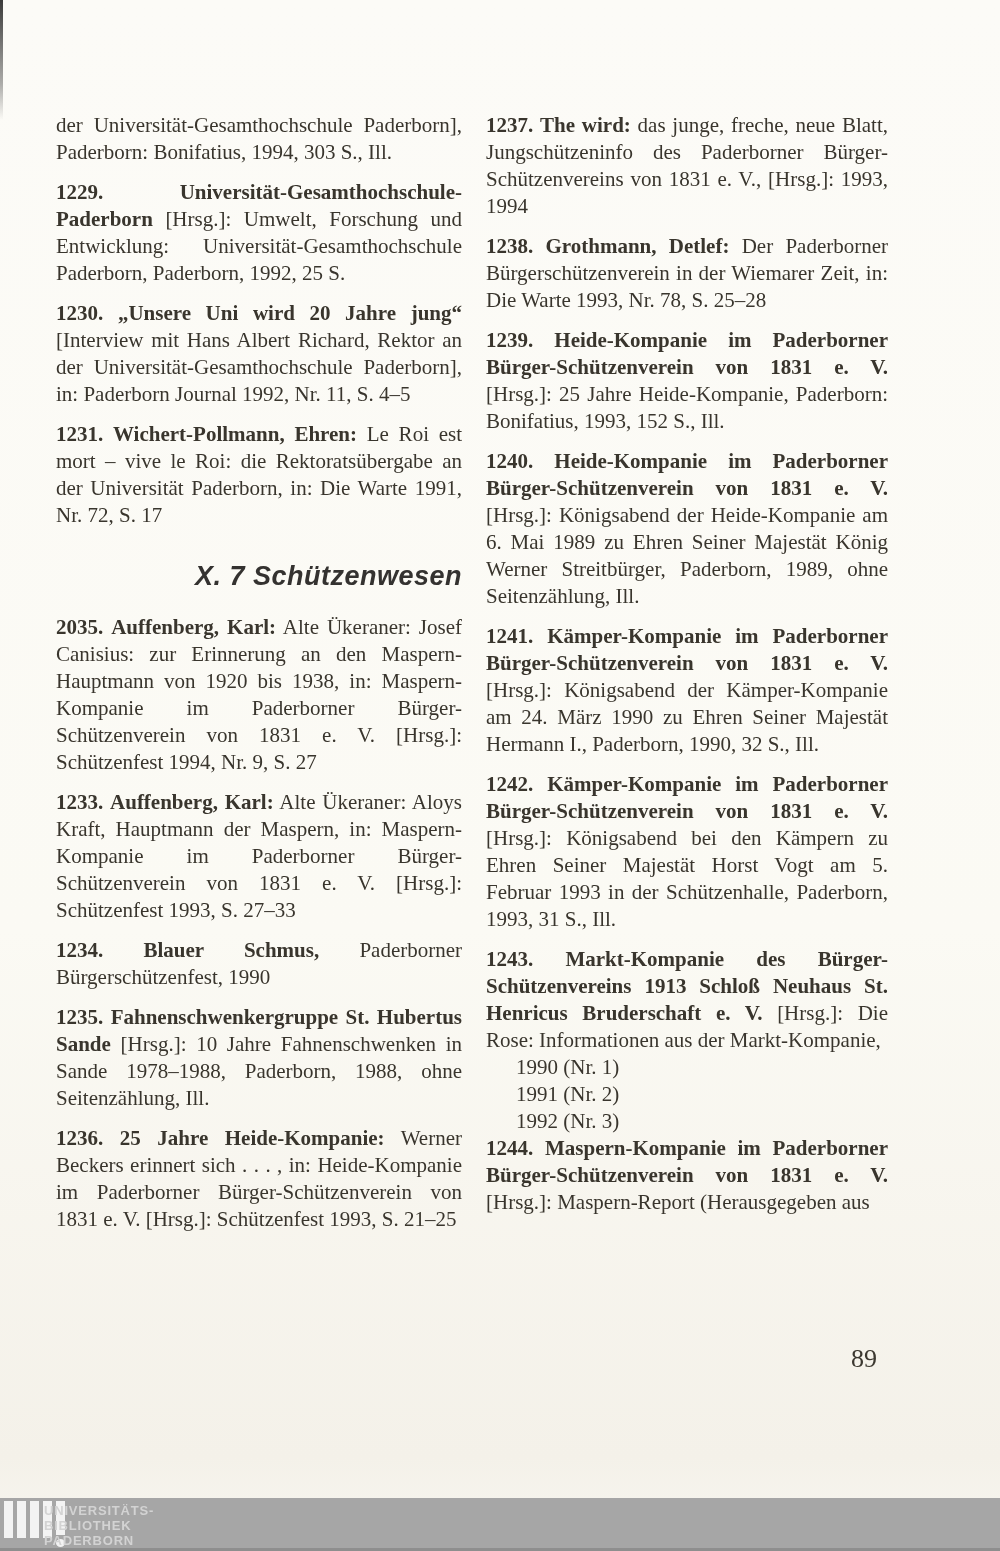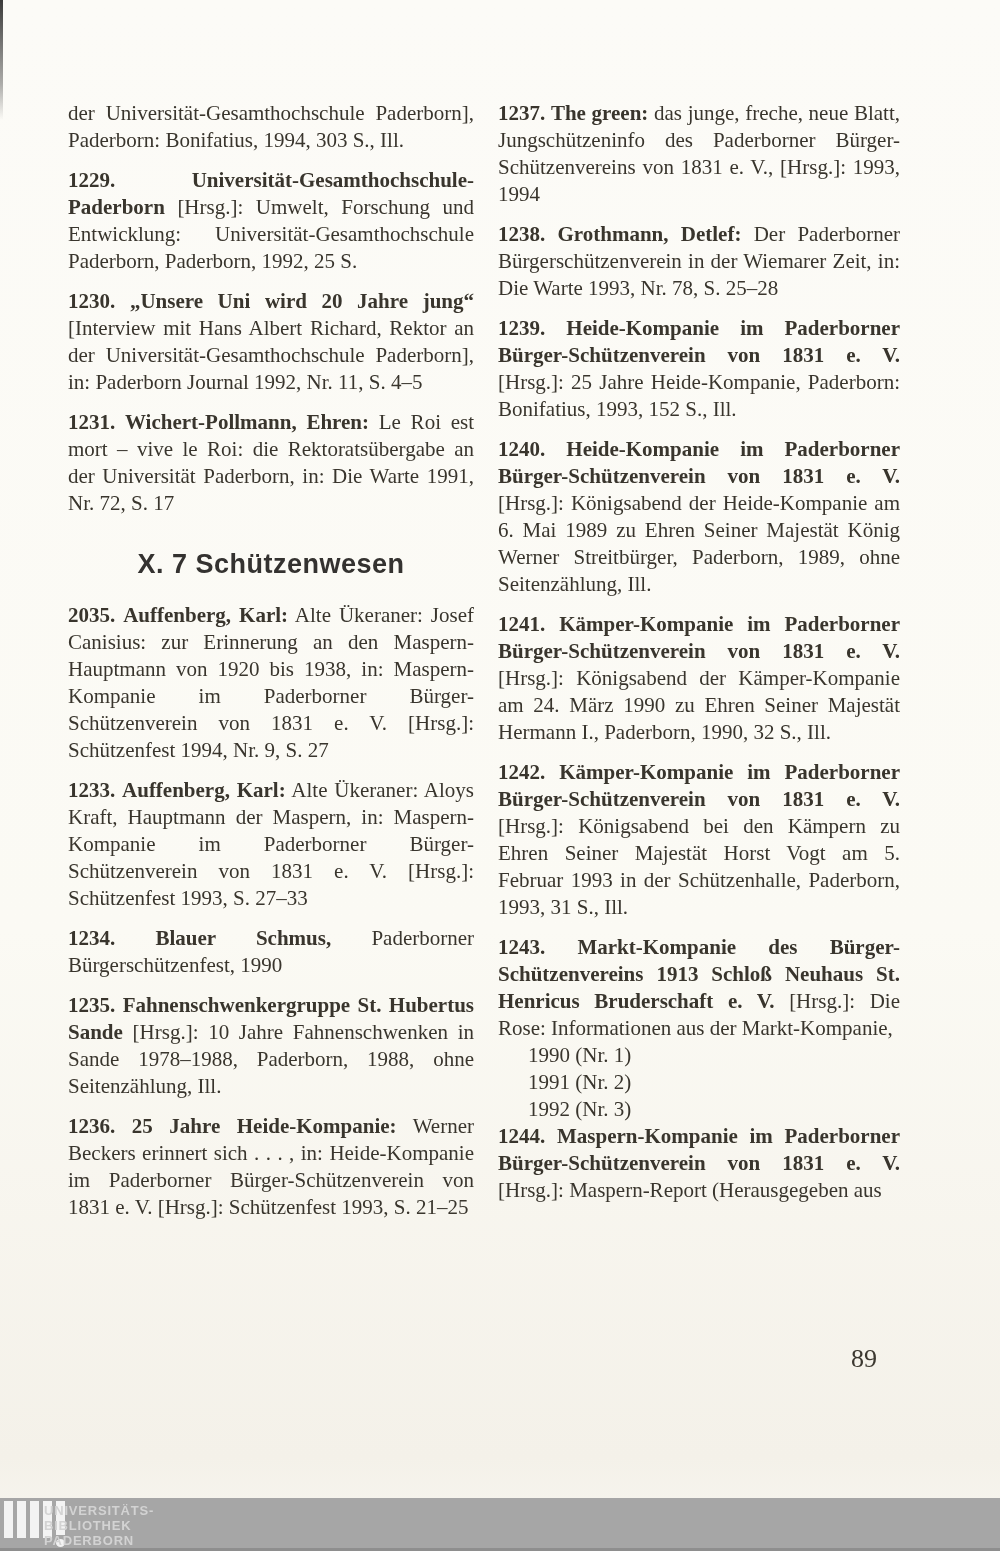--- a/index.html
+++ b/index.html
@@ -10,38 +10,39 @@
     margin: 0 auto;
     overflow: hidden;
     background: linear-gradient(180deg, #fcfbf7 0%, #fbfaf4 60%, #f4f1e9 94%, #f6f4ed 97%);
     font-family: "Liberation Serif", serif;
     color: #39352d;
   }
   .scan-edge {
     position: absolute; left: 0; top: 0; width: 3px; height: 120px;
     background: linear-gradient(180deg, rgba(25,25,25,0.85) 0%, rgba(25,25,25,0.35) 70%, rgba(25,25,25,0) 100%);
   }
-  .col { position: absolute; top: 100px; margin-left: 12px; }
+  .col { position: absolute; top: 112px; }
   .col-left  { left: 56px;  width: 406px; }
   .col-right { left: 486px; width: 402px; }
   p.entry {
     margin: 0 0 13px 0;
     font-size: 21px;
     line-height: 27px;
     text-align: justify;
   }
   .b { font-weight: bold; }
   h2.section-heading {
     font-family: "Liberation Sans", sans-serif;
     font-size: 27px;
     font-weight: bold;
     letter-spacing: 0.5px;
-    text-align: center;
+    text-align: right;
     color: #343230;
     margin: 32px 0 22px 0;
+    font-style: italic;
   }
   .list-line {
     font-size: 21px;
     line-height: 27px;
     padding-left: 30px;
   }
   .after-list { margin-top: 13px; }
   .page-number {
     position: absolute;
     left: 851px; top: 1344px;
@@ -109,21 +110,21 @@
     <p class="entry"><span class="b">1233.</span> <span class="b">Auffenberg, Karl:</span> <span>Alte Ükeraner: Aloys Kraft, Hauptmann der Maspern, in: Maspern-Kompanie im Paderborner Bürger-Schützenverein von 1831 e. V. [Hrsg.]: Schützenfest 1993, S. 27–33</span></p>
 
     <p class="entry"><span class="b">1234.</span> <span class="b">Blauer Schmus,</span> <span>Paderborner Bürgerschützenfest, 1990</span></p>
 
     <p class="entry"><span class="b">1235.</span> <span class="b">Fahnenschwenkergruppe St. Hubertus Sande</span> <span>[Hrsg.]: 10 Jahre Fahnenschwenken in Sande 1978–1988, Paderborn, 1988, ohne Seitenzählung, Ill.</span></p>
 
     <p class="entry"><span class="b">1236.</span> <span class="b">25 Jahre Heide-Kompanie:</span> <span>Werner Beckers erinnert sich . . . , in: Heide-Kompanie im Paderborner Bürger-Schützenverein von 1831 e. V. [Hrsg.]: Schützenfest 1993, S. 21–25</span></p>
   </div>
 
   <div class="col col-right">
-    <p class="entry"><span class="b">1237.</span> <span class="b">The green:</span> <span>das junge, freche, neue Blatt, Jungschützeninfo des Paderborner Bürger-Schützenvereins von 1831 e. V., [Hrsg.]: 1993, 1994</span></p>
+    <p class="entry"><span class="b">1237.</span> <span class="b">The wird:</span> <span>das junge, freche, neue Blatt, Jungschützeninfo des Paderborner Bürger-Schützenvereins von 1831 e. V., [Hrsg.]: 1993, 1994</span></p>
 
     <p class="entry"><span class="b">1238.</span> <span class="b">Grothmann, Detlef:</span> <span>Der Paderborner Bürgerschützenverein in der Wiemarer Zeit, in: Die Warte 1993, Nr. 78, S. 25–28</span></p>
 
     <p class="entry"><span class="b">1239.</span> <span class="b">Heide-Kompanie im Paderborner Bürger-Schützenverein von 1831 e. V.</span> <span>[Hrsg.]: 25 Jahre Heide-Kompanie, Paderborn: Bonifatius, 1993, 152 S., Ill.</span></p>
 
     <p class="entry"><span class="b">1240.</span> <span class="b">Heide-Kompanie im Paderborner Bürger-Schützenverein von 1831 e. V.</span> <span>[Hrsg.]: Königsabend der Heide-Kompanie am 6. Mai 1989 zu Ehren Seiner Majestät König Werner Streitbürger, Paderborn, 1989, ohne Seitenzählung, Ill.</span></p>
 
     <p class="entry"><span class="b">1241.</span> <span class="b">Kämper-Kompanie im Paderborner Bürger-Schützenverein von 1831 e. V.</span> <span>[Hrsg.]: Königsabend der Kämper-Kompanie am 24. März 1990 zu Ehren Seiner Majestät Hermann I., Paderborn, 1990, 32 S., Ill.</span></p>
 
     <p class="entry"><span class="b">1242.</span> <span class="b">Kämper-Kompanie im Paderborner Bürger-Schützenverein von 1831 e. V.</span> <span>[Hrsg.]: Königsabend bei den Kämpern zu Ehren Seiner Majestät Horst Vogt am 5. Februar 1993 in der Schützenhalle, Paderborn, 1993, 31 S., Ill.</span></p>

